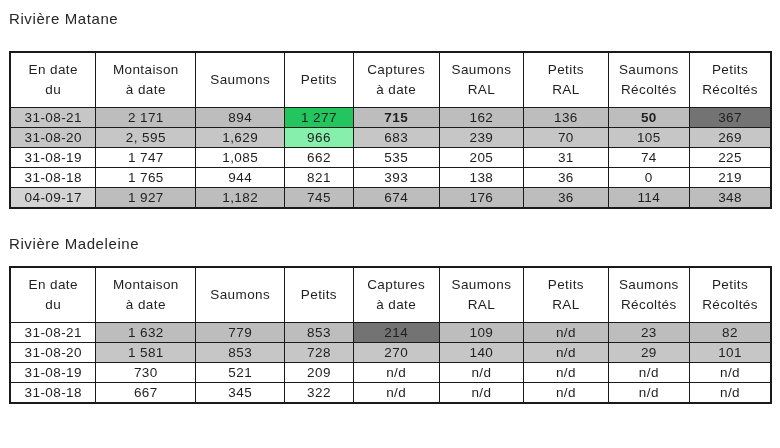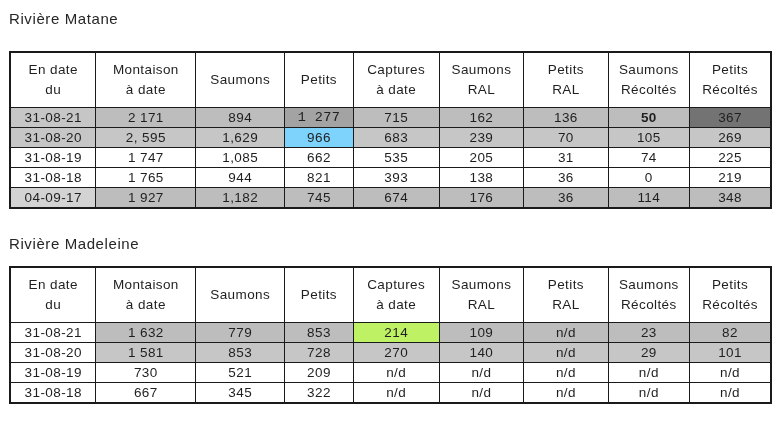--- a/index.html
+++ b/index.html
@@ -87,32 +87,32 @@
 Récoltés</th>
           <th>Petits
 Récoltés</th>
         </tr>
       </thead>
     <tbody>
         <tr>
           <td style="background: rgb(198, 198, 198);">31-08-21</td>
           <td style="background: rgb(189, 189, 189);">2 171</td>
           <td style="background: rgb(189, 189, 189);">894</td>
-          <td style="background: #a3a3a3; font-family: Liberation Mono, monospace;">1 277</td>
-          <td style="background: rgb(189, 189, 189);">715</td>
+          <td style="background: #22c55e;">1 277</td>
+          <td style="background: rgb(189, 189, 189); font-weight: bold;">715</td>
           <td style="background: rgb(189, 189, 189);">162</td>
           <td style="background: rgb(189, 189, 189);">136</td>
           <td style="background: rgb(189, 189, 189); font-weight: bold;">50</td>
           <td style="background: #737373;">367</td>
         </tr>
         <tr>
           <td style="background: rgb(198, 198, 198);">31-08-20</td>
           <td style="background: rgb(198, 198, 198);">2, 595</td>
           <td style="background: rgb(198, 198, 198);">1,629</td>
-          <td style="background: #7dd3fc;">966</td>
+          <td style="background: #86efac;">966</td>
           <td style="background: rgb(198, 198, 198);">683</td>
           <td style="background: rgb(198, 198, 198);">239</td>
           <td style="background: rgb(198, 198, 198);">70</td>
           <td style="background: rgb(198, 198, 198);">105</td>
           <td style="background: rgb(198, 198, 198);">269</td>
         </tr>
         <tr>
           <td style="background: rgb(255, 255, 255);">31-08-19</td>
           <td style="background: rgb(255, 255, 255);">1 747</td>
           <td style="background: rgb(255, 255, 255);">1,085</td>
@@ -182,21 +182,21 @@
           <th>Petits
 Récoltés</th>
         </tr>
       </thead>
     <tbody>
         <tr>
           <td style="background: rgb(255, 255, 255);">31-08-21</td>
           <td style="background: rgb(189, 189, 189);">1 632</td>
           <td style="background: rgb(189, 189, 189);">779</td>
           <td style="background: rgb(189, 189, 189);">853</td>
-          <td style="background: #bef264;">214</td>
+          <td style="background: #737373;">214</td>
           <td style="background: rgb(189, 189, 189);">109</td>
           <td style="background: rgb(189, 189, 189);">n/d</td>
           <td style="background: rgb(189, 189, 189);">23</td>
           <td style="background: rgb(189, 189, 189);">82</td>
         </tr>
         <tr>
           <td style="background: rgb(255, 255, 255);">31-08-20</td>
           <td style="background: rgb(198, 198, 198);">1 581</td>
           <td style="background: rgb(198, 198, 198);">853</td>
           <td style="background: rgb(198, 198, 198);">728</td>

